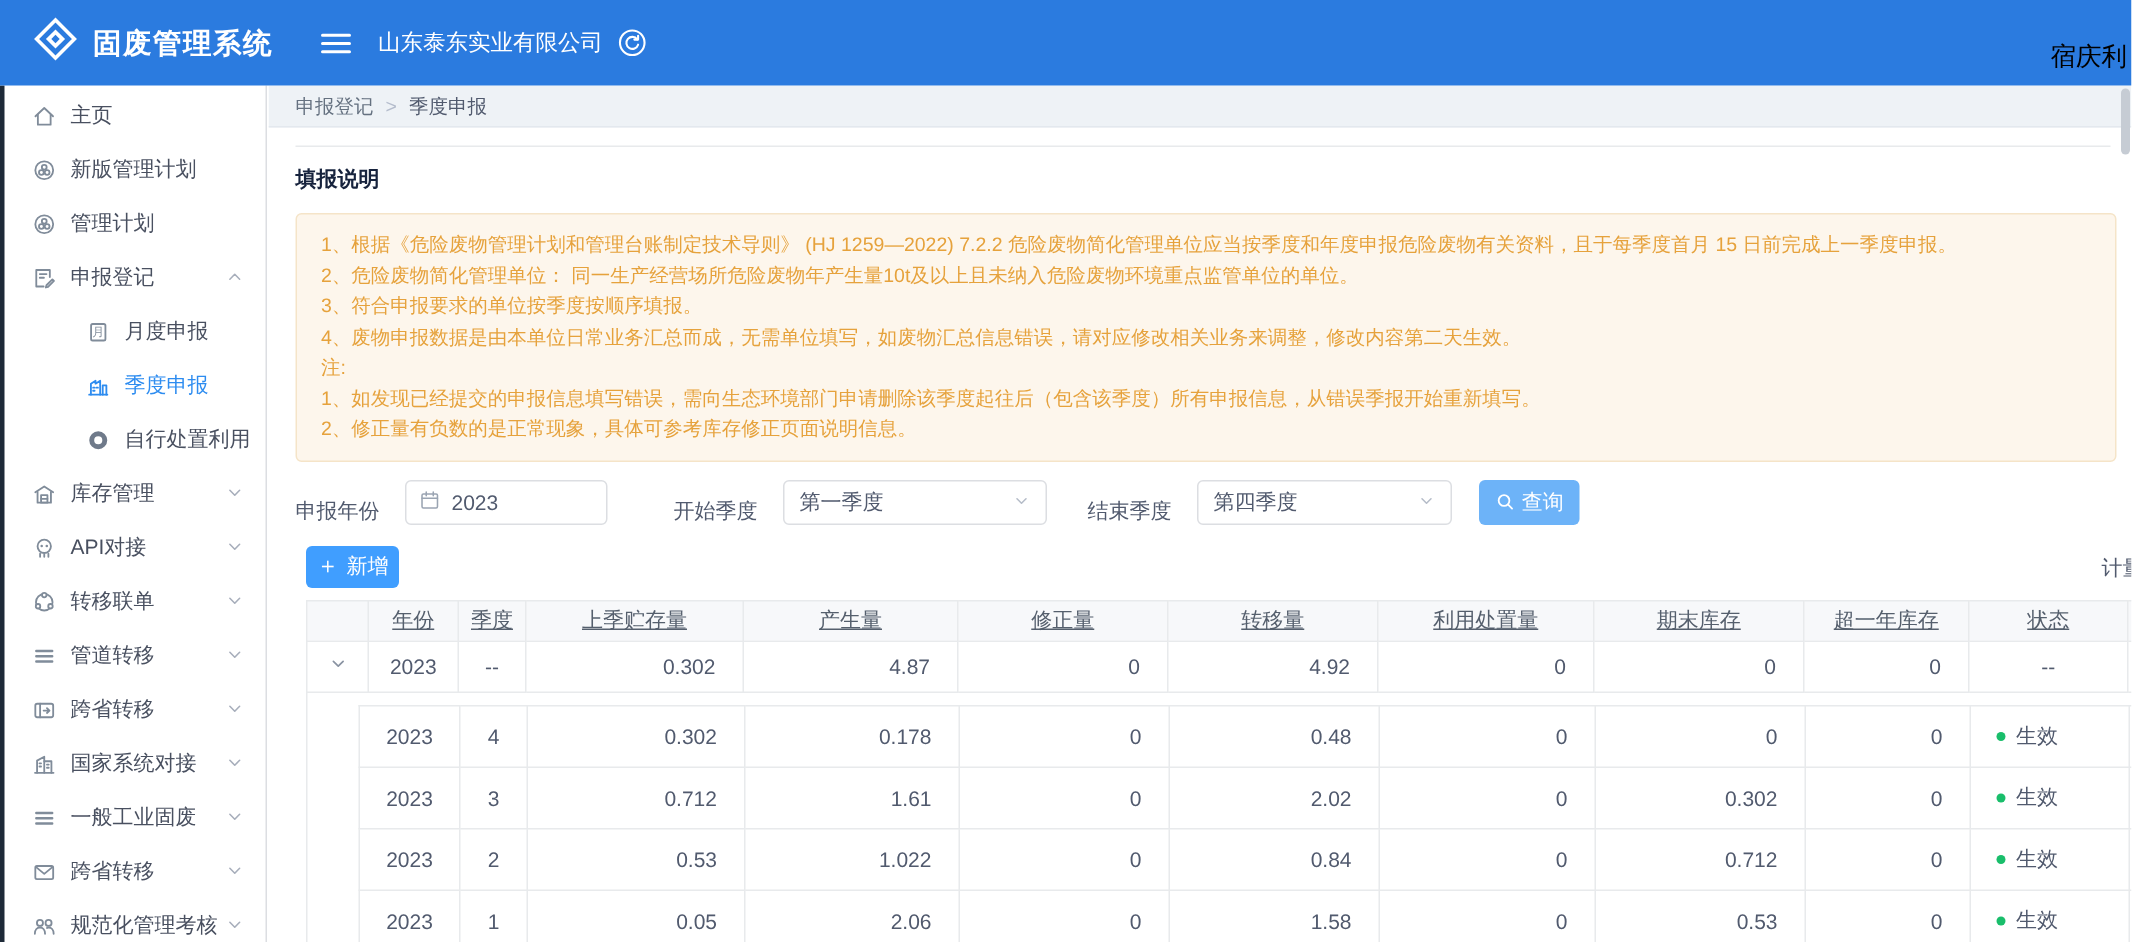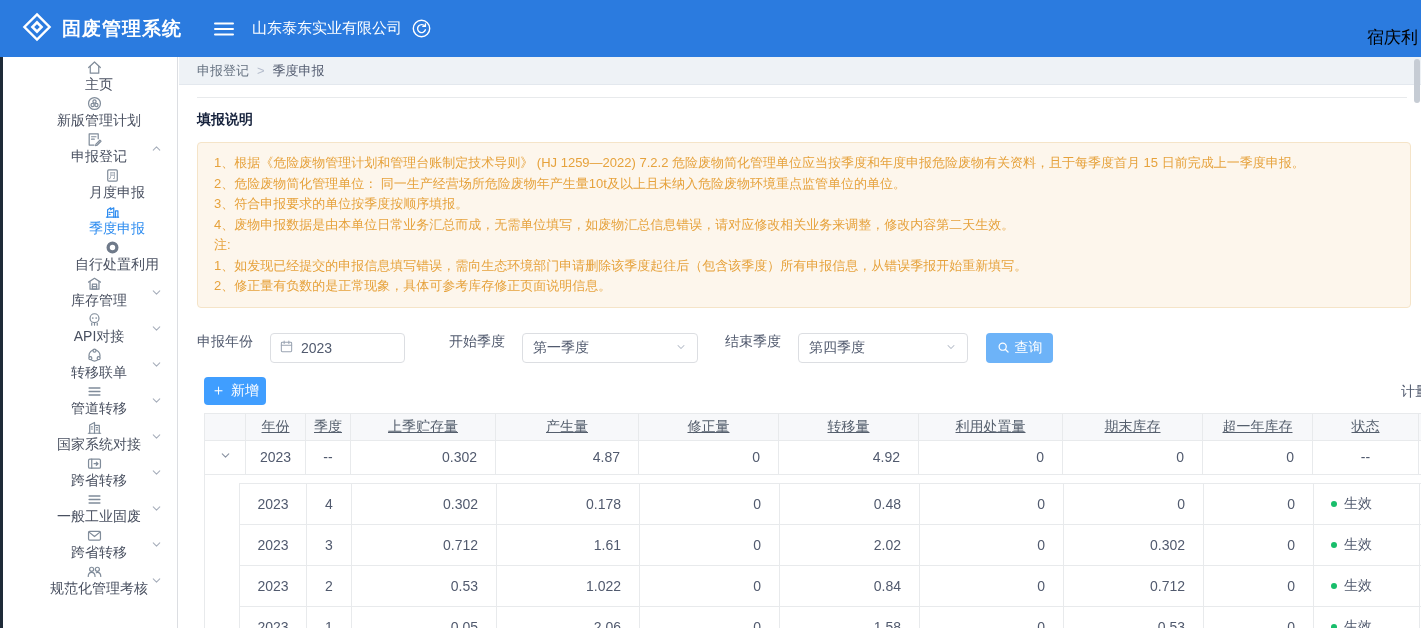--- a/index.html
+++ b/index.html
@@ -16,41 +16,41 @@
   .hamburger{ margin-left:32px; cursor:pointer; display:flex; align-items:center;}
   .company{ font-size:15px; margin-left:18px; }
   .refresh{ margin-left:10px; cursor:pointer; display:flex; align-items:center;}
   .user{ position:absolute; right:3px; top:0; height:75px; display:flex; align-items:center;
     font-size:17px; color:#000000;}
   
   .dark-strip{ position:absolute; left:0; top:57px; width:3px; height:571px; background:#1e2a38; z-index:4;}
   .sidebar{ position:absolute; top:57px; left:0; width:178px; height:571px; background:#fff;
     border-right:1px solid #dcdee2; padding-top:2px; overflow:hidden; z-index:3;}
   .side-item{ height:36px; display:flex; align-items:center; padding-left:21px; font-size:14px;
-    color:#495060; cursor:pointer; position:relative;flex-direction:column;}
+    color:#495060; cursor:pointer; position:relative;}
   .side-item.indent{ padding-left:57px; }
   .side-item .s-icon{ width:17px; height:17px; display:inline-flex; margin-right:9px; flex:none;}
   .side-item .s-label{ white-space:nowrap; }
   .side-item .chev{ position:absolute; right:14px; top:11px; width:13px; height:13px;}
   .side-item .chev.up svg{ transform:rotate(180deg); }
   .side-item.active{ color:#2d8cf0; }
   
   .main{ position:absolute; left:179px; top:57px; width:1242px; height:571px; background:#fff; overflow:hidden;}
   .breadcrumb{ height:28px; background:#eef2f6; display:flex; align-items:center;
     padding-left:18px; font-size:13px; color:#657180; border-bottom:1px solid #e3e8ee;}
   .breadcrumb .sep{ margin:0 8px; color:#b4bccc; }
   .breadcrumb .cur{ color:#515a6e; }
   .content{ padding-left:18px; }
   .divider{ border-top:1px solid #e8eaec; margin-top:12px; margin-right:14px; }
   .panel-title{ margin-top:13px; font-size:14px; color:#17233d; font-weight:bold; }
   .notice{ margin-top:13px; margin-right:10px; background:#fdf6ec; border:1px solid #f5e4c8;
     border-radius:4px; padding:10px 16px; color:#e6a23c; font-size:13px; line-height:20.5px;}
   .notice div{ white-space:nowrap; overflow:hidden; }
   
-  .filters{ margin-top:25px; display:flex; align-items:flex-start; font-size:14px; color:#515a6e;}
+  .filters{ margin-top:12px; display:flex; align-items:flex-end; font-size:14px; color:#515a6e;}
   .filters .lbl{ margin-right:17px; }
   .year-input{ width:135px; height:30px; border:1px solid #dcdee2; border-radius:4px;
     display:flex; align-items:center; padding:0 8px; background:#fff;}
   .year-input input{ border:none; outline:none; width:90px; font-size:14px; color:#515a6e;
     margin-left:7px; font-family:inherit; background:transparent;}
   .sel{ height:30px; border:1px solid #dcdee2; border-radius:4px; background:#fff;
     display:flex; align-items:center; justify-content:space-between; padding:0 10px; cursor:pointer;}
   .sel .val{ font-size:14px; color:#515a6e; }
   .g1{ margin-left:44px; } .g2{ margin-left:27px; } 
   .sel.start{ width:176px; } .sel.end{ width:170px; }
@@ -133,20 +133,31 @@
           <circle cx="8" cy="6.1" r="1.5" fill="none" stroke="#808c9a" stroke-width="1.15" stroke-linecap="round" stroke-linejoin="round"></circle>
           <circle cx="6.2" cy="9.4" r="1.5" fill="none" stroke="#808c9a" stroke-width="1.15" stroke-linecap="round" stroke-linejoin="round"></circle>
           <circle cx="9.8" cy="9.4" r="1.5" fill="none" stroke="#808c9a" stroke-width="1.15" stroke-linecap="round" stroke-linejoin="round"></circle>
         </svg>
       </span>
       <span class="s-label">新版管理计划</span>
     </div>
     <div class="side-item">
       <span class="s-icon">
         <svg width="17" height="17" viewBox="0 0 16 16">
+          <circle cx="8" cy="8" r="5.6" fill="none" stroke="#808c9a" stroke-width="1.15" stroke-linecap="round" stroke-linejoin="round"></circle>
+          <circle cx="8" cy="6.1" r="1.5" fill="none" stroke="#808c9a" stroke-width="1.15" stroke-linecap="round" stroke-linejoin="round"></circle>
+          <circle cx="6.2" cy="9.4" r="1.5" fill="none" stroke="#808c9a" stroke-width="1.15" stroke-linecap="round" stroke-linejoin="round"></circle>
+          <circle cx="9.8" cy="9.4" r="1.5" fill="none" stroke="#808c9a" stroke-width="1.15" stroke-linecap="round" stroke-linejoin="round"></circle>
+        </svg>
+      </span>
+      <span class="s-label">管理计划</span>
+    </div>
+    <div class="side-item">
+      <span class="s-icon">
+        <svg width="17" height="17" viewBox="0 0 16 16">
           <path d="M11.5 7.2V2.8H3v10.4h4.6" fill="none" stroke="#808c9a" stroke-width="1.15" stroke-linecap="round" stroke-linejoin="round"></path>
           <path d="M5.2 5.4h4.2M5.2 7.7h2.6" fill="none" stroke="#808c9a" stroke-width="1.15" stroke-linecap="round" stroke-linejoin="round"></path>
           <path d="M9.4 12.4l3.7-3.7 1 1-3.7 3.7-1.4.4z" fill="none" stroke="#808c9a" stroke-width="1.15" stroke-linecap="round" stroke-linejoin="round"></path>
         </svg>
       </span>
       <span class="s-label">申报登记</span>
       <span class="chev up"><svg width="13" height="13" viewBox="0 0 16 16">
           <path d="M4 6l4 4 4-4" fill="none" stroke="#a7aebb" stroke-width="1.3" stroke-linecap="round" stroke-linejoin="round"></path>
         </svg></span>
     </div>
@@ -227,40 +238,40 @@
         </svg>
       </span>
       <span class="s-label">管道转移</span>
       <span class="chev down"><svg width="13" height="13" viewBox="0 0 16 16">
           <path d="M4 6l4 4 4-4" fill="none" stroke="#a7aebb" stroke-width="1.3" stroke-linecap="round" stroke-linejoin="round"></path>
         </svg></span>
     </div>
     <div class="side-item">
       <span class="s-icon">
         <svg width="17" height="17" viewBox="0 0 16 16">
+          <rect x="2.4" y="3.9" width="11.2" height="8.5" rx="1.2" fill="none" stroke="#808c9a" stroke-width="1.15" stroke-linecap="round" stroke-linejoin="round"></rect>
+          <path d="M5.4 3.9v8.5" fill="none" stroke="#808c9a" stroke-width="1.15" stroke-linecap="round" stroke-linejoin="round"></path>
+          <path d="M7.6 8.2h3.6M9.7 6.7l1.6 1.5-1.6 1.5" fill="none" stroke="#808c9a" stroke-width="1.15" stroke-linecap="round" stroke-linejoin="round"></path>
+        </svg>
+      </span>
+      <span class="s-label">跨省转移</span>
+      <span class="chev down"><svg width="13" height="13" viewBox="0 0 16 16">
+          <path d="M4 6l4 4 4-4" fill="none" stroke="#a7aebb" stroke-width="1.3" stroke-linecap="round" stroke-linejoin="round"></path>
+        </svg></span>
+    </div>
+    <div class="side-item">
+      <span class="s-icon">
+        <svg width="17" height="17" viewBox="0 0 16 16">
           <path d="M2.2 13.4h11.6" fill="none" stroke="#808c9a" stroke-width="1.15" stroke-linecap="round" stroke-linejoin="round"></path>
           <path d="M3.5 13.4V5.7L8 3.3v10.1" fill="none" stroke="#808c9a" stroke-width="1.15" stroke-linecap="round" stroke-linejoin="round"></path>
           <path d="M8 6.1h4.5v7.3" fill="none" stroke="#808c9a" stroke-width="1.15" stroke-linecap="round" stroke-linejoin="round"></path>
           <path d="M5 7.4h1M5 9.4h1M9.7 8.2h1.1M9.7 10.2h1.1" fill="none" stroke="#808c9a" stroke-width="1.15" stroke-linecap="round" stroke-linejoin="round"></path>
         </svg>
       </span>
       <span class="s-label">国家系统对接</span>
-      <span class="chev down"><svg width="13" height="13" viewBox="0 0 16 16">
-          <path d="M4 6l4 4 4-4" fill="none" stroke="#a7aebb" stroke-width="1.3" stroke-linecap="round" stroke-linejoin="round"></path>
-        </svg></span>
-    </div>
-    <div class="side-item">
-      <span class="s-icon">
-        <svg width="17" height="17" viewBox="0 0 16 16">
-          <rect x="2.4" y="3.9" width="11.2" height="8.5" rx="1.2" fill="none" stroke="#808c9a" stroke-width="1.15" stroke-linecap="round" stroke-linejoin="round"></rect>
-          <path d="M5.4 3.9v8.5" fill="none" stroke="#808c9a" stroke-width="1.15" stroke-linecap="round" stroke-linejoin="round"></path>
-          <path d="M7.6 8.2h3.6M9.7 6.7l1.6 1.5-1.6 1.5" fill="none" stroke="#808c9a" stroke-width="1.15" stroke-linecap="round" stroke-linejoin="round"></path>
-        </svg>
-      </span>
-      <span class="s-label">跨省转移</span>
       <span class="chev down"><svg width="13" height="13" viewBox="0 0 16 16">
           <path d="M4 6l4 4 4-4" fill="none" stroke="#a7aebb" stroke-width="1.3" stroke-linecap="round" stroke-linejoin="round"></path>
         </svg></span>
     </div>
     <div class="side-item">
       <span class="s-icon">
         <svg width="17" height="17" viewBox="0 0 16 16">
           <path d="M3 4.7h10M3 8h10M3 11.3h10" fill="none" stroke="#808c9a" stroke-width="1.5" stroke-linecap="round"></path>
         </svg>
       </span>

